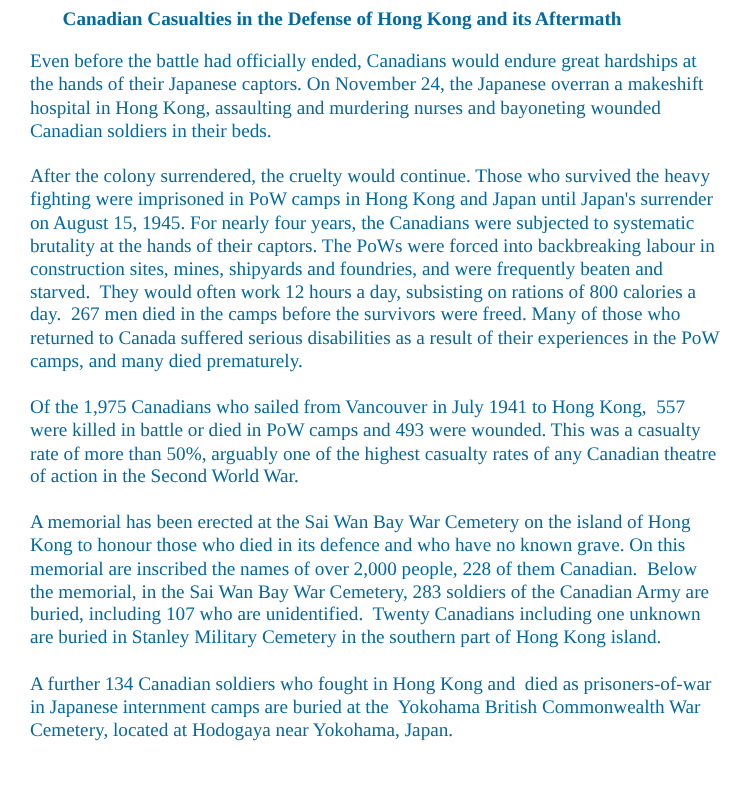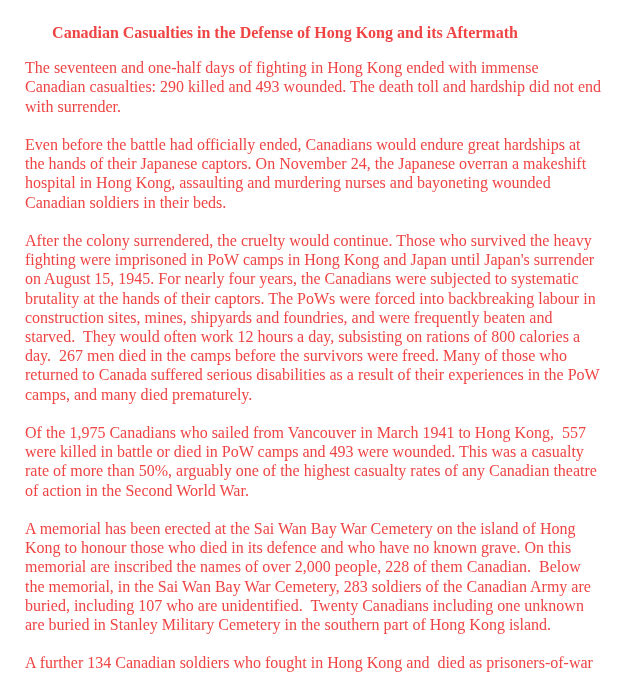--- a/index.html
+++ b/index.html
@@ -9,25 +9,25 @@
   }
   body {
     width: 621px;
     height: 676px;
     overflow: hidden;
   }
   .doc-page {
     box-sizing: border-box;
     width: 565px;
     height: 676px;
-    padding: 23px 20px 0 25px;
+    padding: 7px 20px 0 25px;
     font-family: "Liberation Serif", "DejaVu Serif", serif;
     font-size: 16px;
     line-height: 19.2px;
-    color: #ef4444;
+    color: #0369a1;
   }
   .doc-title {
     font-size: 16px;
     font-weight: bold;
     line-height: 19.2px;
     text-align: center;
     margin: 0 0 16px 0;
     white-space: pre;
   }
   .para {
@@ -36,37 +36,34 @@
   }
   .para:last-child {
     margin-bottom: 0;
   }
 </style>
 </head>
 <body>
 
 <main class="doc-page">
   <h1 class="doc-title">Canadian Casualties in the Defense of Hong Kong and its Aftermath</h1>
-  <p class="para">The seventeen and one-half days of fighting in Hong Kong ended with immense
-Canadian casualties: 290 killed and 493 wounded. The death toll and hardship did not end
-with surrender.</p>
   <p class="para">Even before the battle had officially ended, Canadians would endure great hardships at
 the hands of their Japanese captors. On November 24, the Japanese overran a makeshift
 hospital in Hong Kong, assaulting and murdering nurses and bayoneting wounded
 Canadian soldiers in their beds.</p>
   <p class="para">After the colony surrendered, the cruelty would continue. Those who survived the heavy
 fighting were imprisoned in PoW camps in Hong Kong and Japan until Japan's surrender
 on August 15, 1945. For nearly four years, the Canadians were subjected to systematic
 brutality at the hands of their captors. The PoWs were forced into backbreaking labour in
 construction sites, mines, shipyards and foundries, and were frequently beaten and
 starved.  They would often work 12 hours a day, subsisting on rations of 800 calories a
 day.  267 men died in the camps before the survivors were freed. Many of those who
 returned to Canada suffered serious disabilities as a result of their experiences in the PoW
 camps, and many died prematurely.</p>
-  <p class="para">Of the 1,975 Canadians who sailed from Vancouver in March 1941 to Hong Kong,  557
+  <p class="para">Of the 1,975 Canadians who sailed from Vancouver in July 1941 to Hong Kong,  557
 were killed in battle or died in PoW camps and 493 were wounded. This was a casualty
 rate of more than 50%, arguably one of the highest casualty rates of any Canadian theatre
 of action in the Second World War.</p>
   <p class="para">A memorial has been erected at the Sai Wan Bay War Cemetery on the island of Hong
 Kong to honour those who died in its defence and who have no known grave. On this
 memorial are inscribed the names of over 2,000 people, 228 of them Canadian.  Below
 the memorial, in the Sai Wan Bay War Cemetery, 283 soldiers of the Canadian Army are
 buried, including 107 who are unidentified.  Twenty Canadians including one unknown
 are buried in Stanley Military Cemetery in the southern part of Hong Kong island.</p>
   <p class="para">A further 134 Canadian soldiers who fought in Hong Kong and  died as prisoners-of-war

